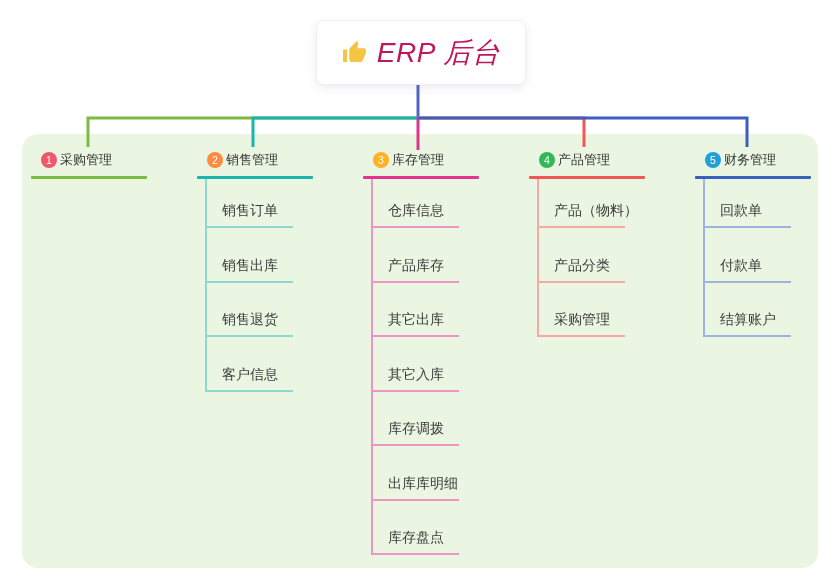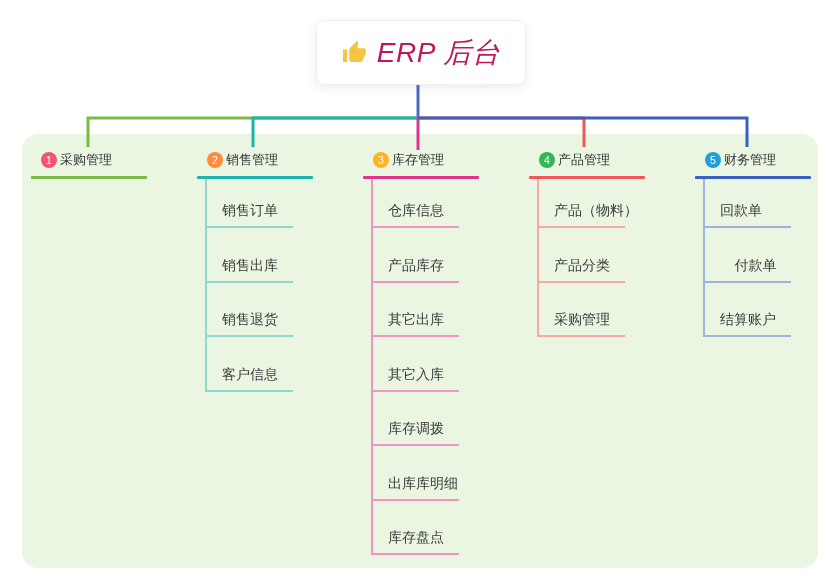--- a/index.html
+++ b/index.html
@@ -140,21 +140,21 @@
     <div class="branch-col" style="left: 695px;">
       <div class="b-head">
         <span class="badge" style="background: rgb(34, 159, 217);">5</span>
         <span class="b-label">财务管理</span>
       </div>
       <div class="b-rule" style="background: rgb(58, 95, 193);"></div>
       <div class="b-children" style="border-color: rgb(159, 178, 224);">
         <div class="b-item" style="border-color: rgb(159, 178, 224);">
           <span>回款单</span>
         </div>
-        <div class="b-item" style="border-color: rgb(159, 178, 224); justify-content: center;">
+        <div class="b-item" style="border-color: rgb(159, 178, 224);">
           <span>付款单</span>
         </div>
         <div class="b-item" style="border-color: rgb(159, 178, 224);">
           <span>结算账户</span>
         </div>
       </div>
     </div>
   </div>
 
 </body></html>

